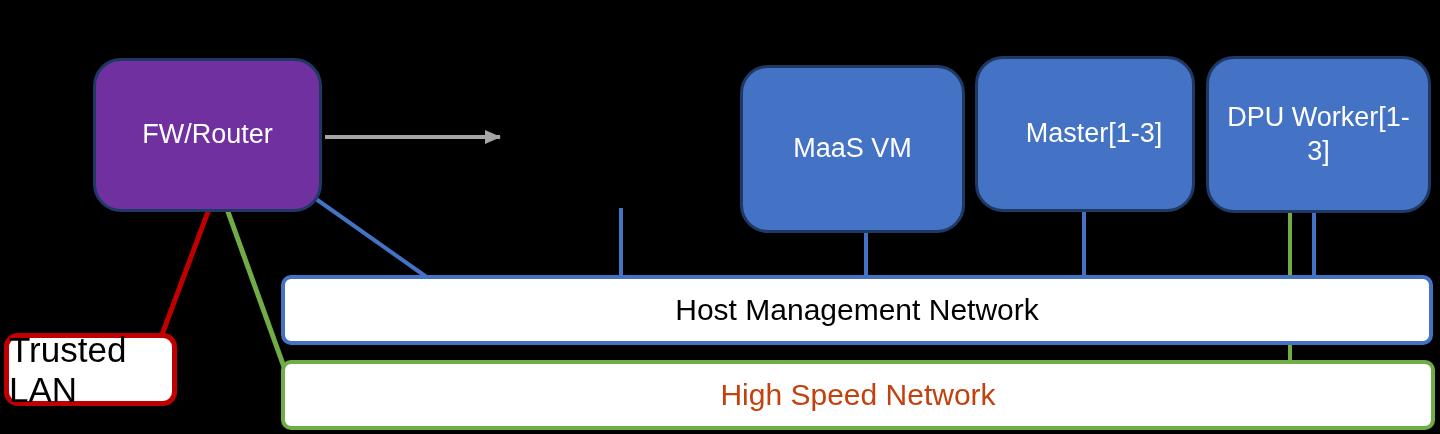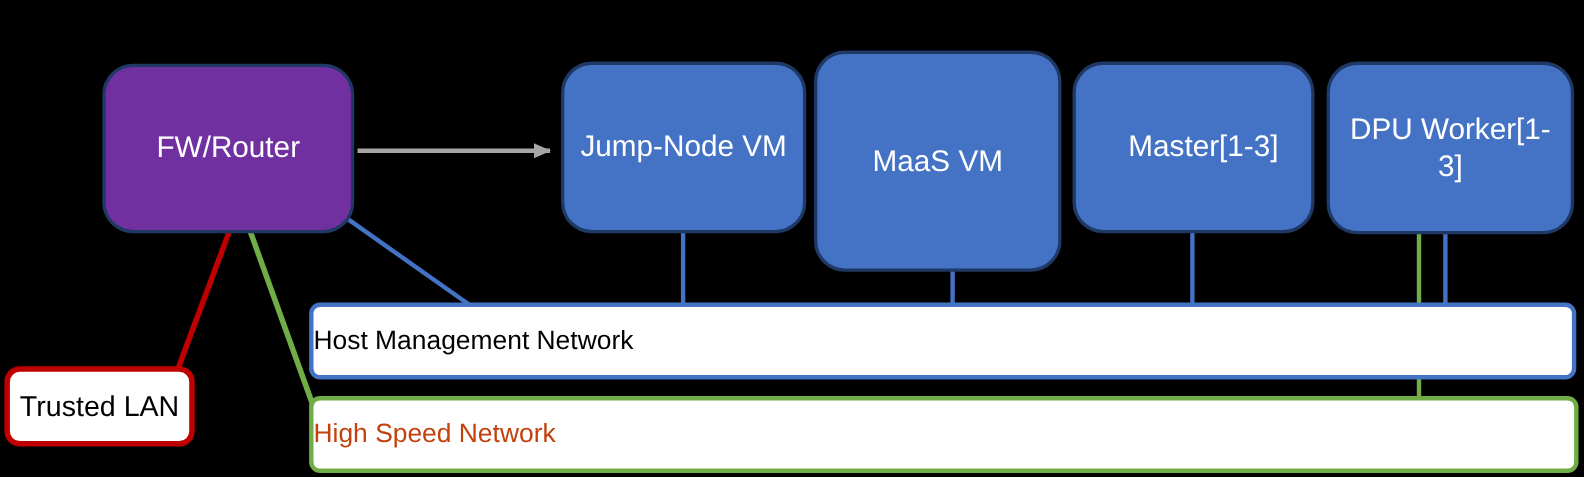--- a/index.html
+++ b/index.html
@@ -28,49 +28,50 @@
     justify-content: center;
     text-align: center;
     border-style: solid;
     border-width: 3px;
     border-radius: 28px;
     font-size: 27px;
     line-height: 1.25;
   }
   #node-fw-router   { left:  93px; top: 58px; width: 229px; height: 154px; }
   #node-jump-node   { left: 510px; top: 56px; width: 223px; height: 156px; }
-  #node-maas        { left: 740px; top: 46px; width: 225px; height: 201px; }
+  #node-maas        { left: 740px; top: 65px; width: 225px; height: 168px; }
   #node-master      { left: 975px; top: 56px; width: 220px; height: 156px; padding-left: 18px; }
   #node-dpu-worker  { left:1206px; top: 56px; width: 225px; height: 157px; padding: 0 15px; }
 
   .network {
     position: absolute;
     z-index: 2;
     left: 281px;
     display: flex;
     align-items: center;
+    justify-content: center;
     border-style: solid;
     border-width: 4px;
     border-radius: 10px;
-    font-size: 24px;
+    font-size: 30px;
   }
   #net-host-mgmt  { top: 275px; width: 1152px; height: 70px; }
   #net-high-speed { top: 360px; width: 1154px; height: 70px; }
 
   #trusted-lan {
     position: absolute;
     z-index: 2;
     left: 4px; top: 333px; width: 173px; height: 73px;
     display: flex;
     align-items: center;
     justify-content: center;
     border-style: solid;
     border-width: 5px;
     border-radius: 14px;
-    font-size: 26px;
+    font-size: 35px;
   }
 </style>
 </head>
 <body>
 
 <div class="canvas">
 
   <svg id="edges-svg" width="1440" height="434" viewBox="0 0 1440 434">
     <defs>
       <marker id="arrow-head" markerUnits="userSpaceOnUse" markerWidth="18" markerHeight="16" refX="15" refY="7" orient="auto">
@@ -85,23 +86,20 @@
       <line x1="866" y1="208" x2="866" y2="278" stroke="#4472C4" stroke-width="4"></line>
       <line x1="1084" y1="208" x2="1084" y2="278" stroke="#4472C4" stroke-width="4"></line>
       <line x1="1314" y1="209" x2="1314" y2="278" stroke="#4472C4" stroke-width="4"></line>
       <line x1="1290" y1="209" x2="1290" y2="363" stroke="#70AD47" stroke-width="4"></line>
     </svg>
 
   <div class="node" id="node-fw-router" style="background: rgb(112, 48, 160); border-color: rgb(31, 56, 100); color: rgb(255, 255, 255);">
     <span>FW/Router</span>
   </div>
 
-  <div class="node" id="node-jump-node" style="background: rgb(68, 114, 196); border-color: rgb(31, 56, 100); color: rgb(255, 255, 255);">
-    <span>Jump-Node VM</span>
-  </div>
 
   <div class="node" id="node-maas" style="background: rgb(68, 114, 196); border-color: rgb(31, 56, 100); color: rgb(255, 255, 255);">
     <span>MaaS VM</span>
   </div>
 
   <div class="node" id="node-master" style="background: rgb(68, 114, 196); border-color: rgb(31, 56, 100); color: rgb(255, 255, 255);">
     <span>Master[1-3]</span>
   </div>
 
   <div class="node" id="node-dpu-worker" style="background: rgb(68, 114, 196); border-color: rgb(31, 56, 100); color: rgb(255, 255, 255);">

